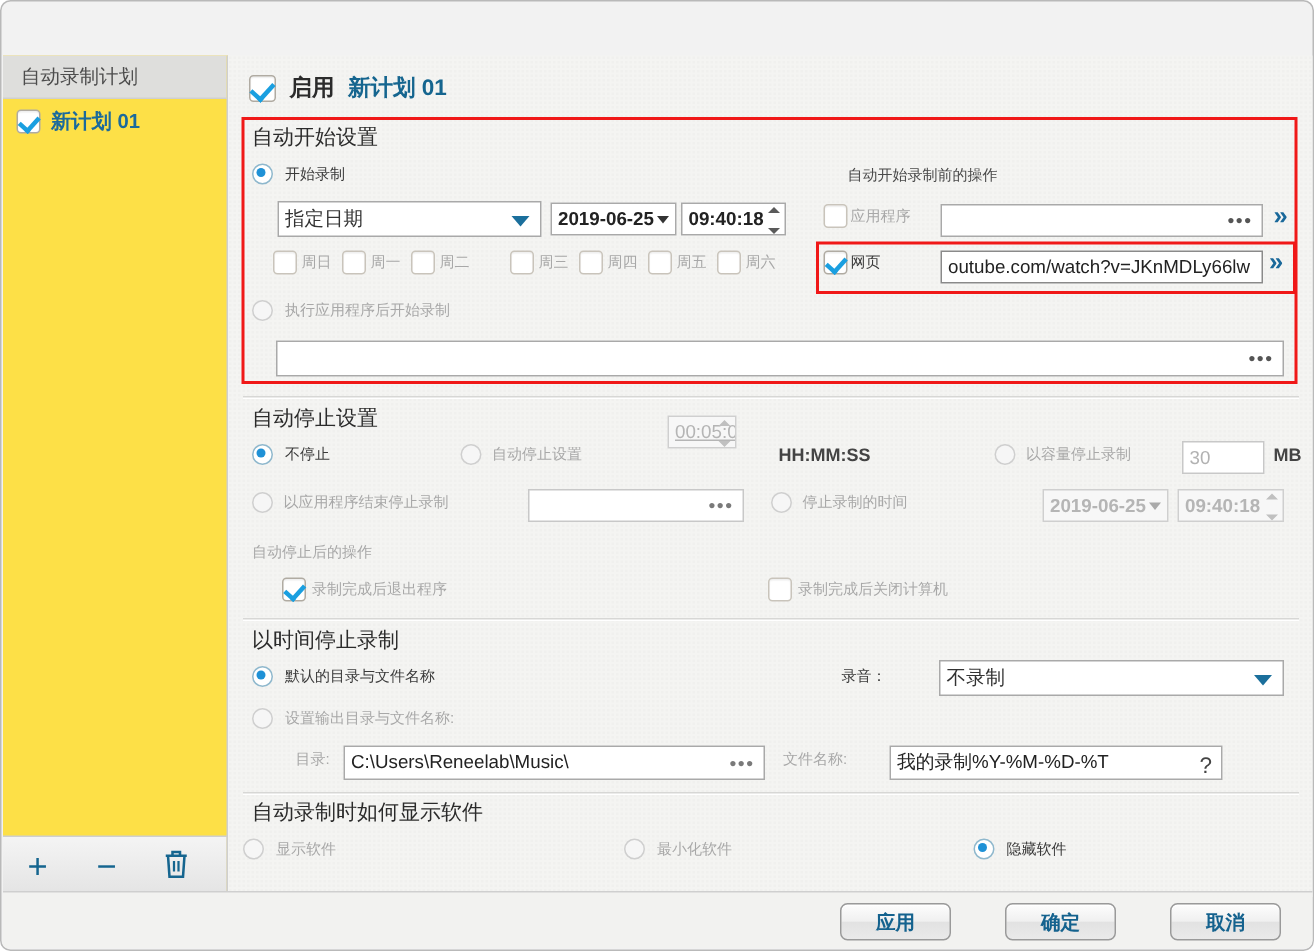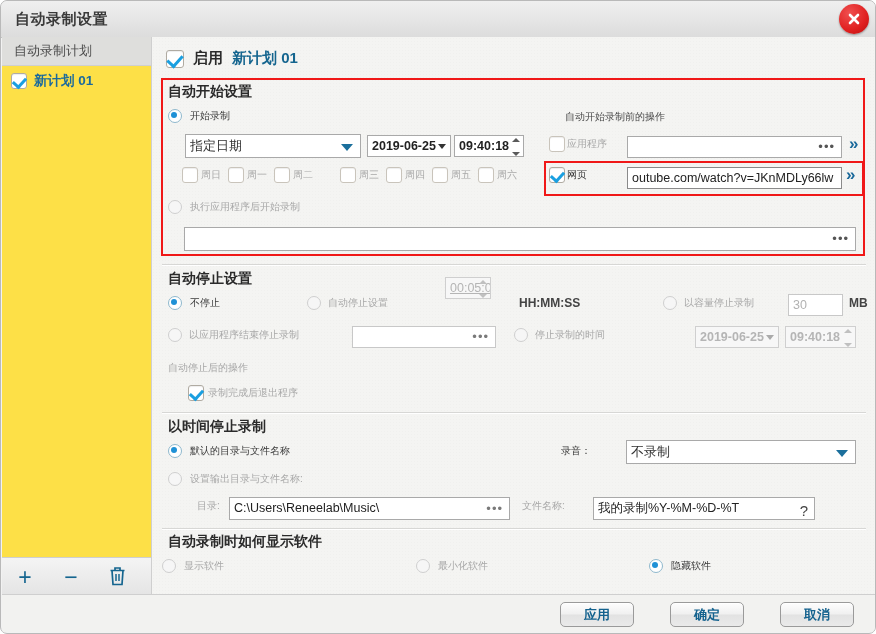--- a/index.html
+++ b/index.html
@@ -63,21 +63,21 @@
     font-size:23px;line-height:1;font-weight:300;
   }
   
   .main{
     position:absolute;left:151px;top:36px;width:724px;height:561px;
     background:#f4f4f2;
     background-image:radial-gradient(rgba(0,0,0,.014) 1px,transparent 1px);
     background-size:3px 3px;
     overflow:hidden;
   }
-  .sect-title{font-weight:bold;font-size:14px;color:#2b2b2b;}
+  .sect-title{font-weight:normal;font-size:14px;color:#2b2b2b;}
   .row{position:absolute;display:flex;align-items:center;}
   .lbl{font-size:10px;color:#3a3a3a;white-space:nowrap;}
   .lbl.dim{color:#a8a8a8;}
   
   .cb{
     width:16px;height:16px;box-sizing:border-box;flex:none;
     border:1px solid #b0aba2;border-radius:3px;background:#fff;
     position:relative;cursor:pointer;
     box-shadow:inset 0 1px 1px rgba(0,0,0,.07);
   }
@@ -157,28 +157,20 @@
     font-size:13px;font-weight:bold;color:#14628e;
     line-height:23px;text-align:center;cursor:pointer;
     box-shadow:inset 0 1px 0 #fff;
   }
 </style>
 </head>
 <body>
 
 <div class="window">
 
-  <div class="titlebar">
-    <div class="title-text">自动录制设置</div>
-    <div class="close-btn">
-      <svg width="16" height="16" viewBox="0 0 16 16" aria-hidden="true">
-        <path d="M4 4 L12 12 M12 4 L4 12" stroke="#ffffff" stroke-width="2.6" stroke-linecap="round"></path>
-      </svg>
-    </div>
-  </div>
 
   <div class="sidebar">
     <div class="sidebar-header">自动录制计划</div>
     <div class="plan-item">
       <span class="cb on"></span>
       <span class="plan-label">新计划 01</span>
     </div>
   </div>
   <div class="sidebar-toolbar">
     <div class="tb-icon">+</div>
@@ -353,20 +345,24 @@
     </div>
 
     <div class="row" style="left:16px;top:324px;">
       <span class="lbl dim">自动停止后的操作</span>
     </div>
 
     <div class="row" style="left:36px;top:348px;gap:4px;">
       <span class="cb on"></span>
       <span class="lbl dim">录制完成后退出程序</span>
     </div>
+    <div class="row" style="left:360px;top:348px;gap:4px;">
+      <span class="cb dim"></span>
+      <span class="lbl dim">录制完成后关闭计算机</span>
+    </div>
 
     <div class="hr" style="left:10px;top:375px;width:704px;"></div>
 
     <div class="row" style="left:16px;top:381px;">
       <span class="sect-title">以时间停止录制</span>
     </div>
 
     <div class="row" style="left:16px;top:407px;gap:8px;">
       <span class="rd on"></span>
       <span class="lbl">默认的目录与文件名称</span>

